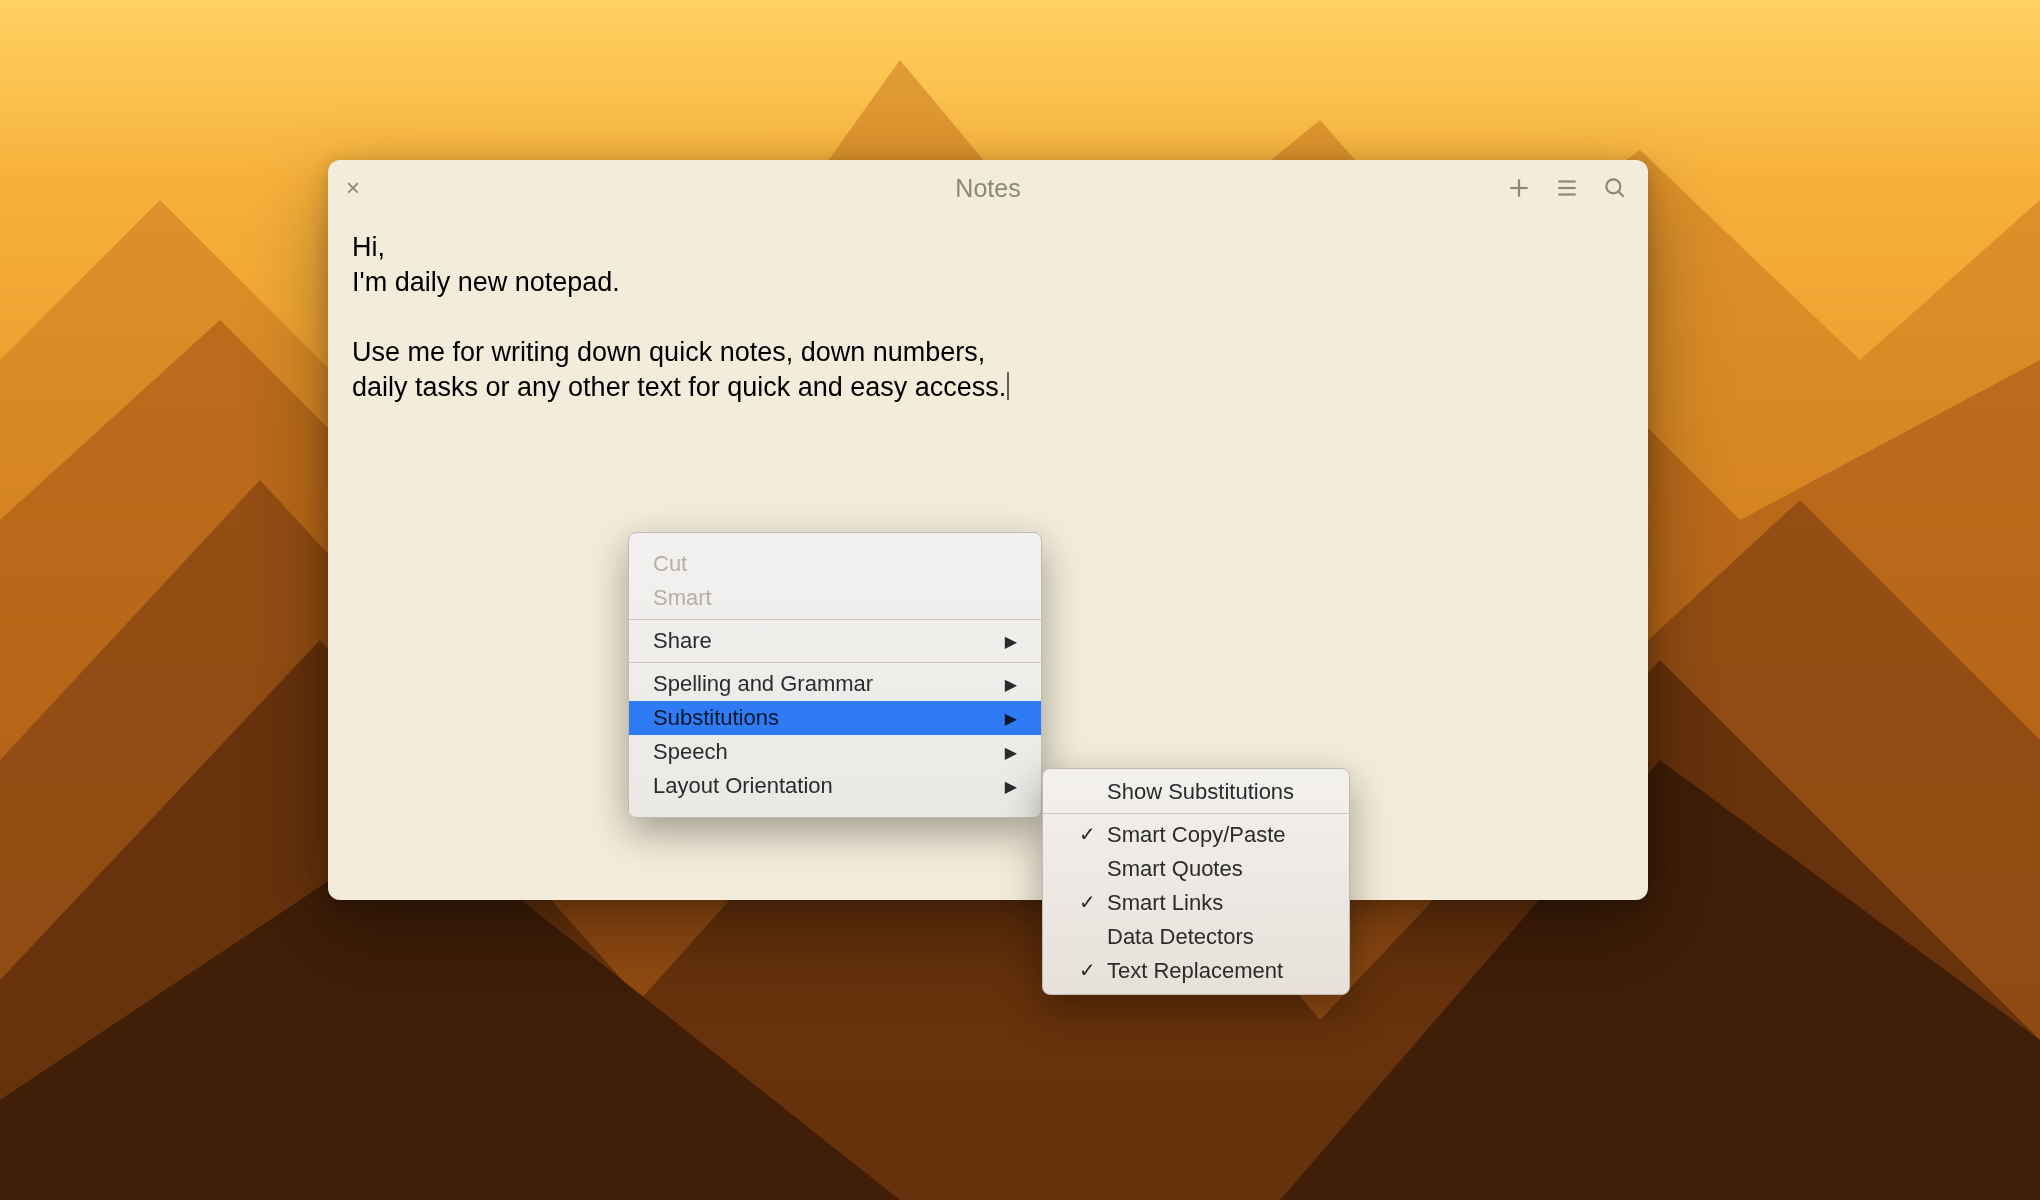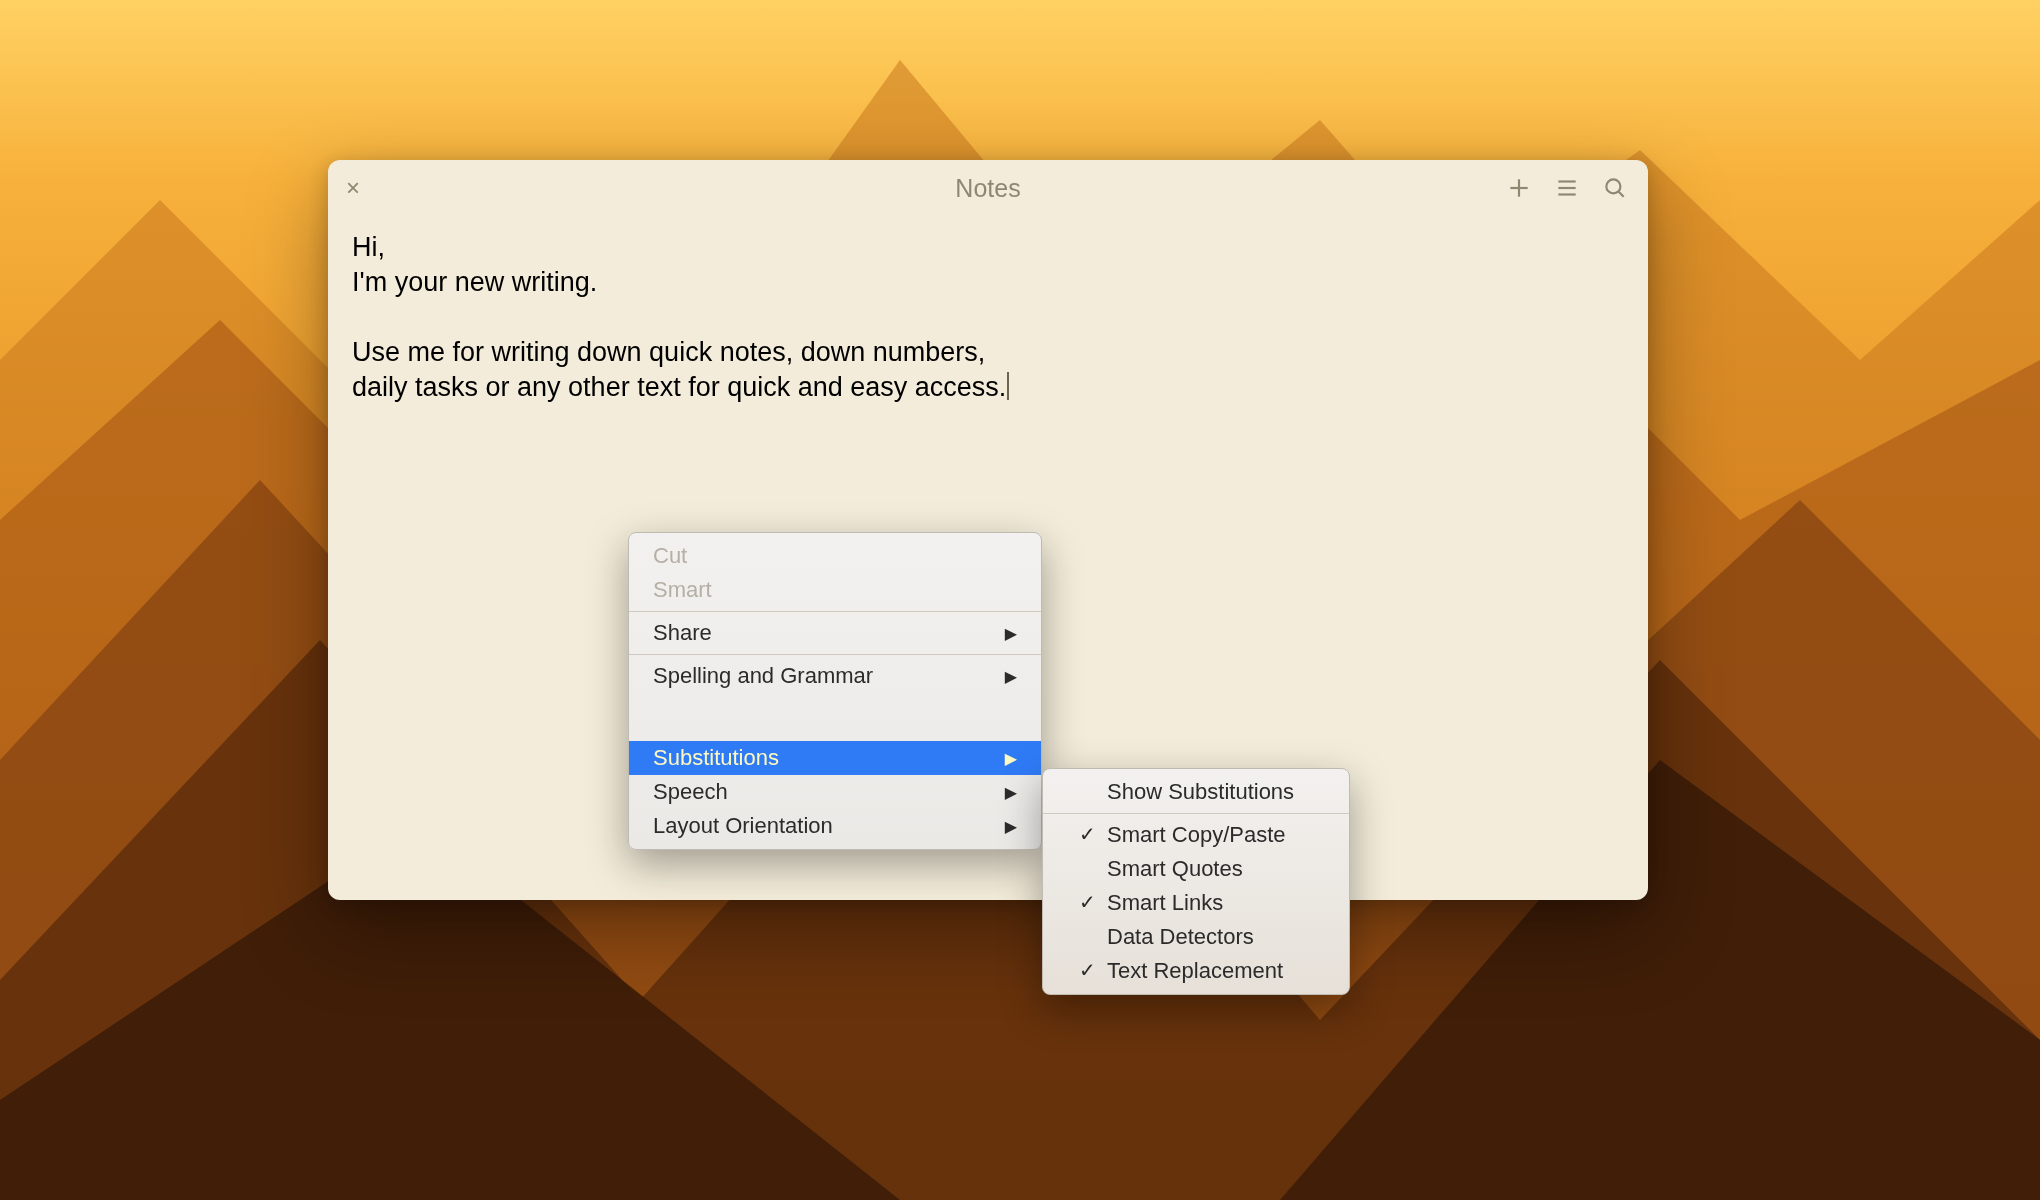--- a/index.html
+++ b/index.html
@@ -83,33 +83,33 @@
 
   .context-menu {
     position:absolute;
     left: 628px;
     top: 532px;
     width: 414px;
     background: linear-gradient(#f2f1ef,#ebe9e6);
     border: 1px solid #bfbab2;
     border-radius: 8px;
     box-shadow: 0 14px 40px rgba(0,0,0,.35);
-    padding: 6px 0;
+    padding: 14px 0;
     font-size: 22px;
   }
   .menu-item {
     padding: 4px 24px 4px 24px;
     display:flex;
     align-items:center;
     color:#2b2b2b;
     cursor:default;
     position:relative;
   }
   .menu-item.disabled { color:#b5afa5; }
-  .menu-item.highlight { background:#2f7bf6; color:#fef9c3;margin-top:48px; }
+  .menu-item.highlight { background:#2f7bf6; color:#0f172a; }
   .menu-sep {
     height:1px;
     background:#cfc9bf;
     margin: 4px 0;
   }
   .submenu-arrow {
     margin-left:auto;
     font-size:16px;
   }
 
@@ -175,21 +175,21 @@
       <div class="toolbar-icon">
         <svg viewBox="0 0 24 24">
             <circle cx="10.5" cy="10.5" r="6.5"></circle>
             <line x1="20" y1="20" x2="15.2" y2="15.2"></line>
           </svg>
       </div>
     </div>
   </div>
   <div class="note-body">
     <span>Hi,</span><br>
-    <span>I'm your new writing.</span><br><br>
+    <span>I'm daily new notepad.</span><br><br>
     <span>Use me for writing down quick notes, down numbers,</span><br>
     <span>daily tasks or any other text for quick and easy access.</span><span class="cursor"></span>
   </div>
 </div>
 
 <div class="context-menu">
   <div class="menu-item disabled">
       <span>Cut</span>
     </div>
   <div class="menu-item disabled">

